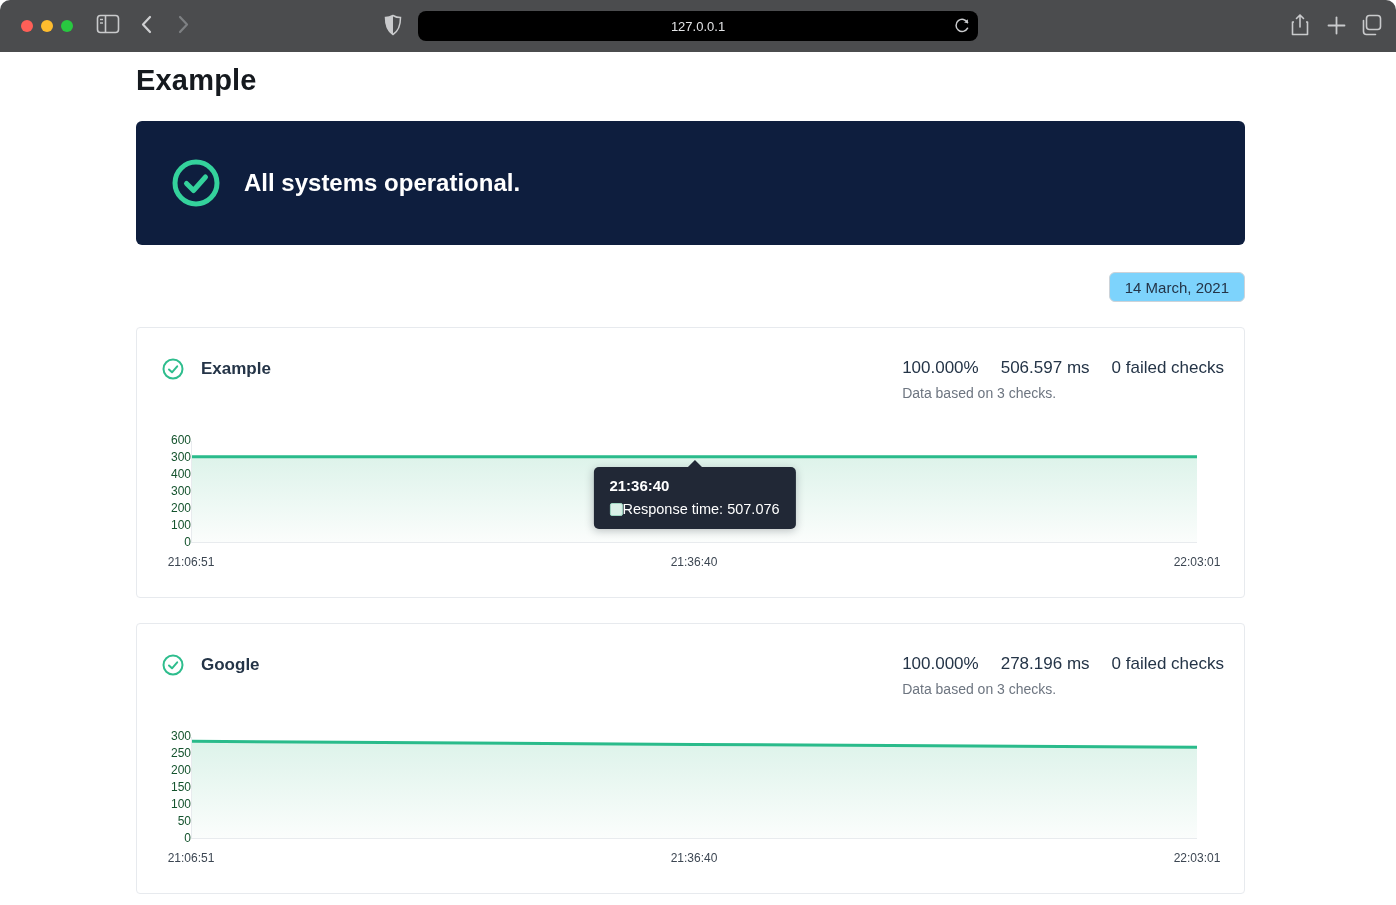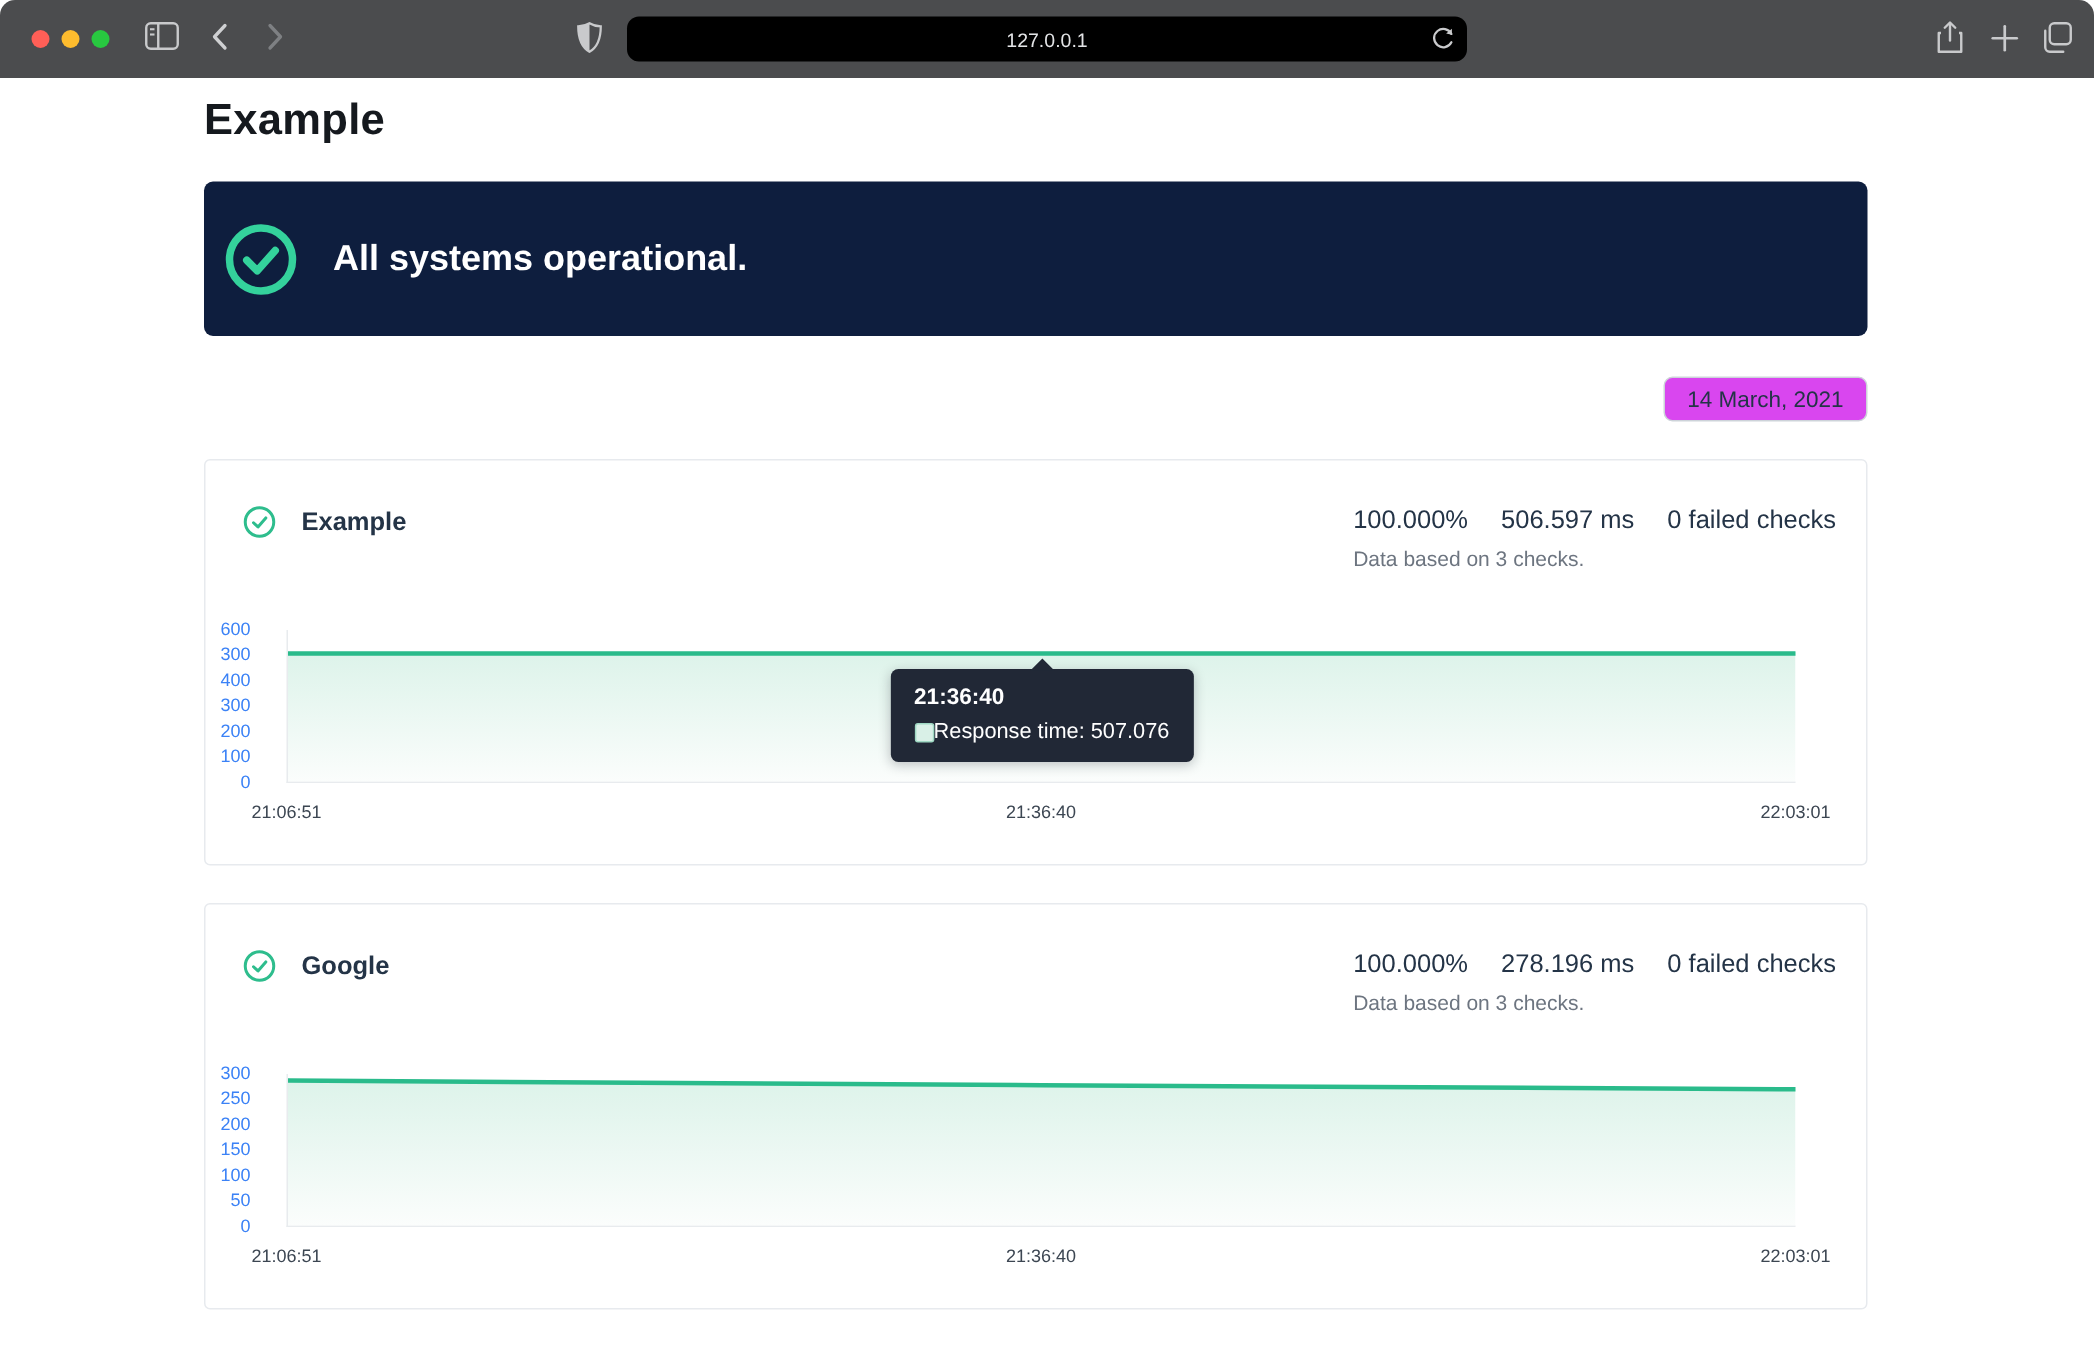--- a/index.html
+++ b/index.html
@@ -23,45 +23,45 @@
     width:560px; height:30px; background:#000000; border-radius:8px;
     display:flex; align-items:center; justify-content:center;
     color:#e3e4e6; font-size:13px;
   }
   .url-reload { position:absolute; right:8px; top:6px; background:none; border:none; padding:0; line-height:0; }
   
   .content { width:1109px; margin-left:136px; }
   h1.page-title { margin:12px 0 0; font-size:29px; font-weight:700; color:#15191e; letter-spacing:.2px; }
   .desc { margin:8px 0 0; font-size:16px; color:#243447; }
   .banner {
-    margin-top:24px; height:103px; border-radius:6px;
-    display:flex; align-items:center; padding-left:14px;
+    margin-top:24px; height:124px; border-radius:6px;
+    display:flex; align-items:center; padding-left:36px;
   }
   .banner-text { margin-left:24px; color:#ffffff; font-size:24px; font-weight:600; }
   .date-row { display:flex; justify-content:flex-end; margin-top:27px; }
   .date-btn {
     height:30px; padding:0 15px; font-size:15px; color:#243447;
-    background:#d946ef; border:1px solid #cdd3d9; border-radius:6px;
+    background:#7dd3fc; border:1px solid #cdd3d9; border-radius:6px;
     font-family:inherit;
   }
   .card {
     margin-top:25px; border:1px solid #e7eaee; border-radius:4px;
     padding:30px 20px 28px 25px;
   }
   .card-head { display:flex; justify-content:space-between; align-items:flex-start; }
   .head-left { display:flex; align-items:center; gap:17px; }
   .monitor-name { margin:0; font-size:17px; font-weight:700; color:#243447; }
   .stats { display:flex; gap:22px; font-size:17px; color:#243447; justify-content:flex-end; }
   .note { font-size:14px; color:#6d7580; margin-top:7px; }
   
   .chart { display:flex; margin-top:40px; }
   .y-axis {
-    width:29px; padding-right:24px; height:115px; margin-top:-7px;
+    width:29px; padding-right:0; height:115px; margin-top:-7px;
     display:flex; flex-direction:column; justify-content:space-between; align-items:flex-end;
-    font-size:12px; color:#3b82f6; line-height:13px; flex:none;
+    font-size:12px; color:#14532d; line-height:13px; flex:none;
   }
   .plot-col { flex:1; margin-right:27px; }
   .plot {
     position:relative; height:102px;
     border-left:1px solid #e8ebee; border-bottom:1px solid #e8ebee;
   }
   .plot svg.series { position:absolute; left:0; top:0; width:100%; height:100%; display:block; }
   .x-axis { position:relative; height:14px; margin-top:12px; font-size:12px; color:#3c4652;padding-left:12px; }
   .x-axis span { position:absolute; transform:translateX(-50%); white-space:nowrap; }
   .x-axis span:nth-child(1){ left:0; }

